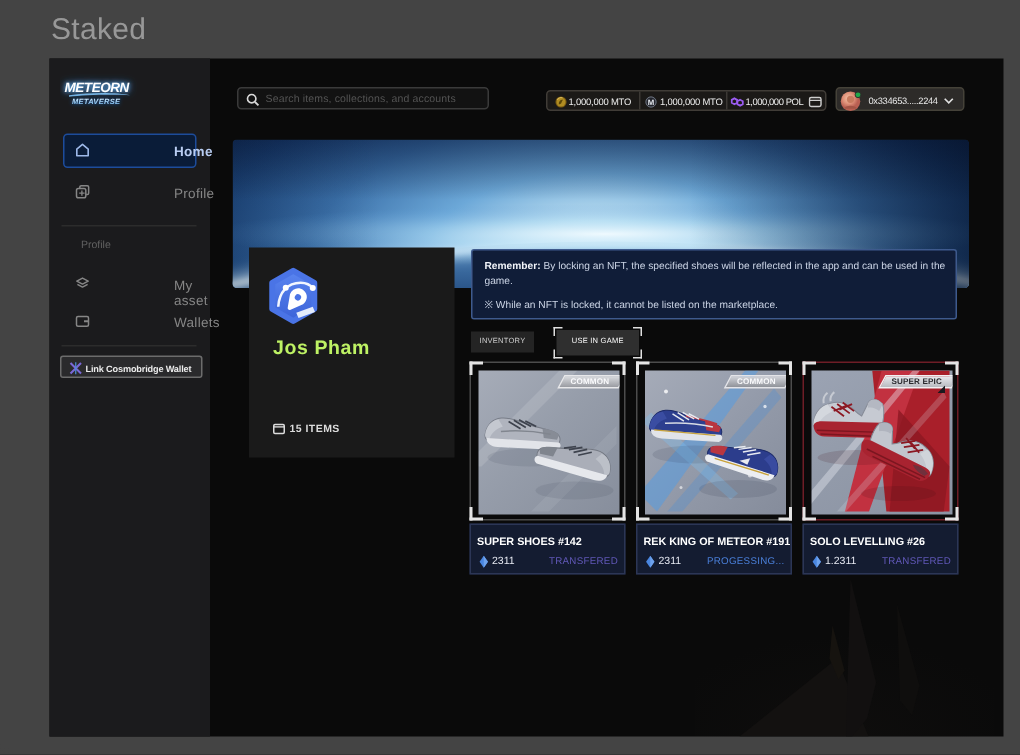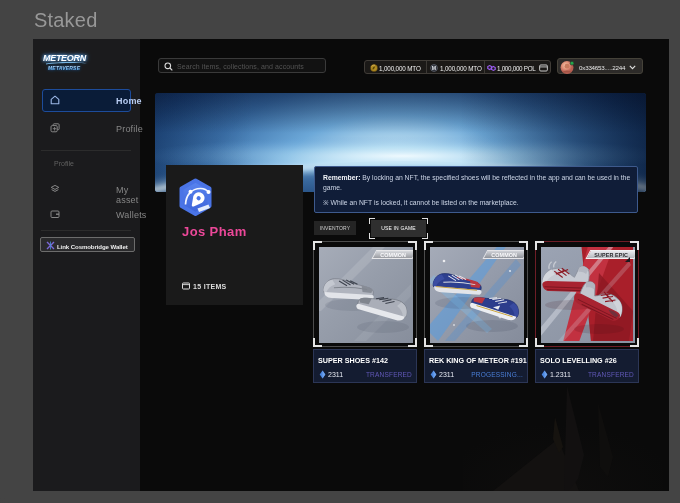--- a/index.html
+++ b/index.html
@@ -24,21 +24,21 @@
   #search span { position:absolute; left:18px; top:4px; font-size:7px; color:#545454; letter-spacing:.1px; white-space:nowrap; }
   #chips { left:331px; top:21px; width:187px; height:14px; background:#1b1917; border:1px solid #403c37; border-radius:3px; color:#efefef; }
   .chip-t { position:absolute; top:4px; font-size:6.3px; letter-spacing:-0.15px; white-space:nowrap; }
   .chip-div { position:absolute; top:0; width:1px; height:12px; background:#3c3935; }
   #acct { left:524px; top:19px; width:86px; height:16px; background:#2d2b29; border:1px solid #454239; border-radius:3px; }
   #acct .addr { position:absolute; left:21px; top:5px; font-size:6.2px; letter-spacing:-0.2px; color:#e8e8e8; white-space:nowrap; }
   
   #banner { left:122px; top:54px; width:491px; height:99px; border-radius:3px; overflow:hidden; }
   
   #pcard { left:133px; top:126px; width:137px; height:140px; background:#1a1a1a; }
-  #pname { left:16px; top:59px; font-size:13px; font-weight:bold; color:#ec4899; letter-spacing:.4px; }
+  #pname { left:16px; top:59px; font-size:13px; font-weight:bold; color:#bef264; letter-spacing:.4px; }
   #pdesc { left:16px; top:78px; width:112px; font-size:7.3px; line-height:9px; color:#b0b0b0; }
   #pitems { left:16px; top:118px; font-size:7px; font-weight:bold; color:#dcdcdc; letter-spacing:.3px; }
   
   #rem { left:281px; top:127px; width:324px; height:47px; background:#101d38; border:1px solid #3e5a8d; border-radius:2px; color:#ccd5e6; }
   #rem .l1 { position:absolute; left:8px; top:6px; width:312px; font-size:6.8px; line-height:10px; }
   #rem .l2 { position:absolute; left:8px; top:31px; font-size:6.8px; }
   #rem b { color:#f2f5fa; }
   
   #tab1 { left:281px; top:182px; width:42px; height:14px; background:#242424; color:#cfcfcf; font-size:5.9px; text-align:center; line-height:14px; letter-spacing:.2px; }
   #tab2 { left:338px; top:181px; width:55px; height:17px; background:#2f2f2f; color:#ffffff; font-size:5.9px; text-align:center; line-height:17px; letter-spacing:.2px; }

